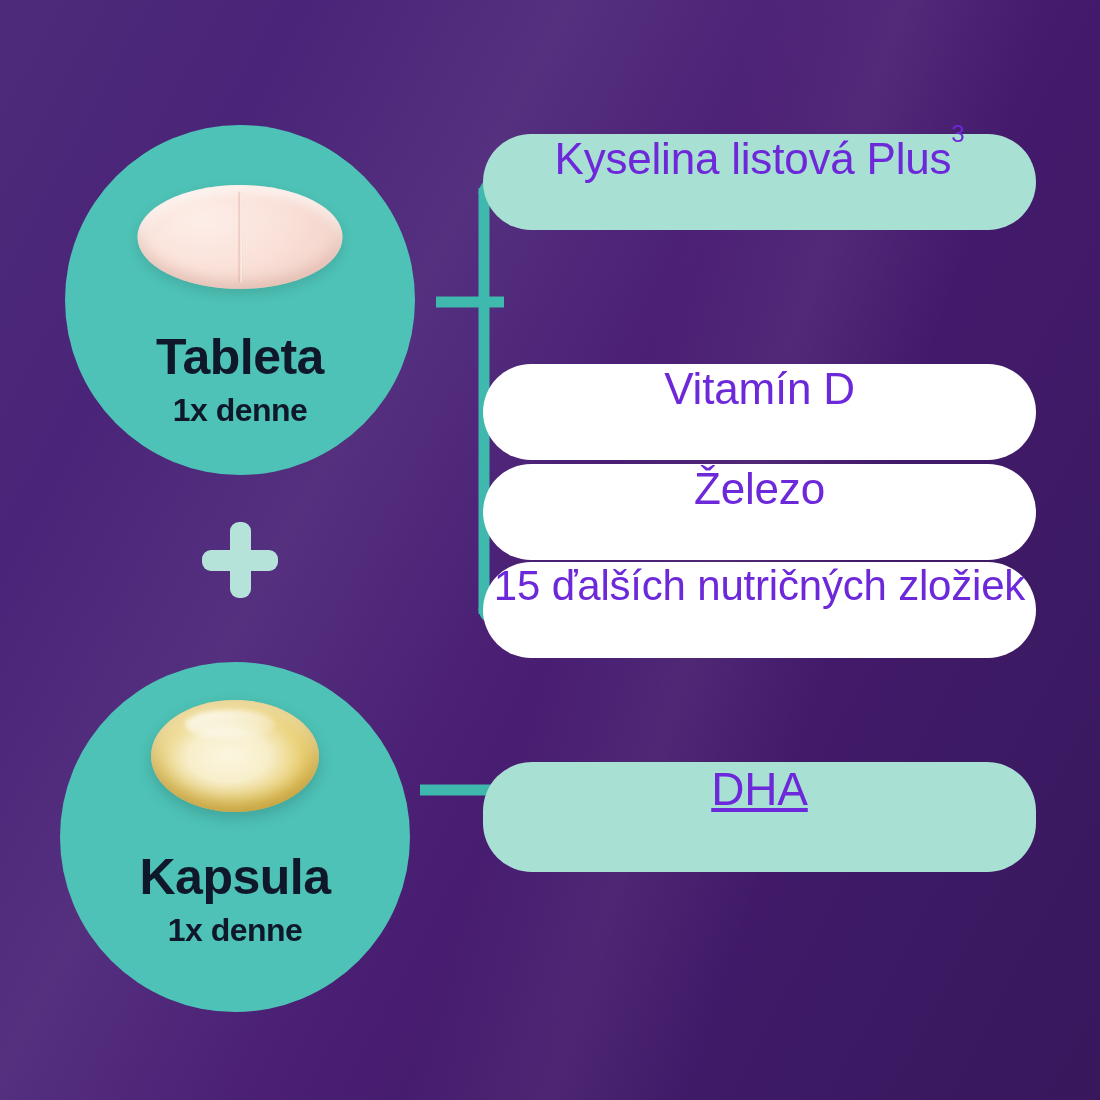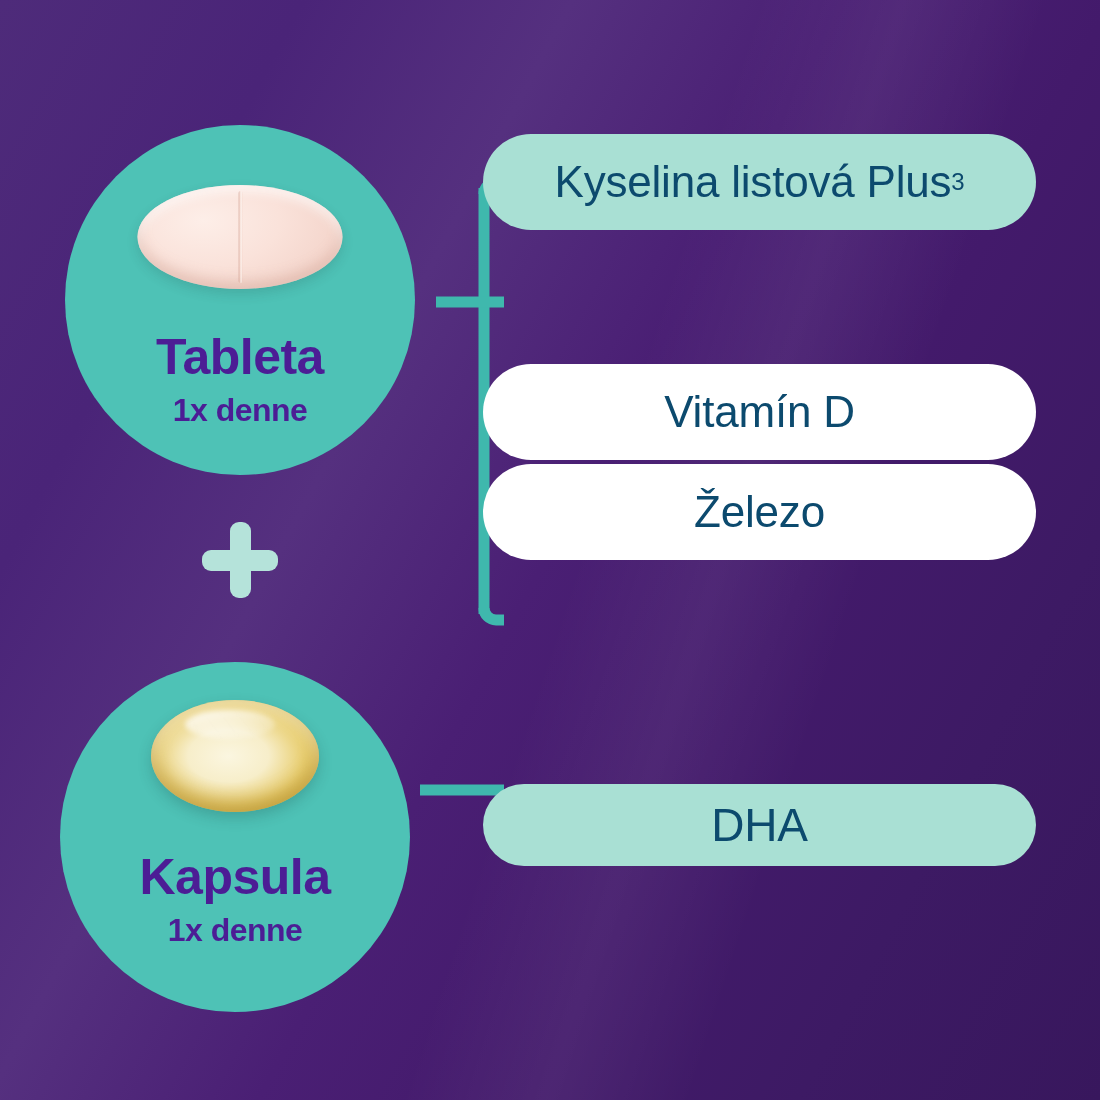--- a/index.html
+++ b/index.html
@@ -37,21 +37,21 @@
     background:#4ec2b6;
     display:flex;
     flex-direction:column;
     align-items:center;
     justify-content:flex-start;
   }
   #circle-tablet  { left:65px;  top:125px; }
   #circle-capsule { left:60px;  top:662px; }
 
   .dose-label {
-    color:#4c1d95;
+    color:#0f172a;
     font-weight:bold;
     letter-spacing:-0.5px;
     line-height:1;
     text-align:center;
   }
   .dose-title { font-size:50px; }
   .dose-sub   { font-size:32px; margin-top:12px; }
 
   #circle-tablet .dose-title  { margin-top:207px; }
   #circle-capsule .dose-title { margin-top:190px;text-align:center; }
@@ -125,38 +125,38 @@
   #connector-capsule { left:400px; top:770px; width:140px; height:40px; }
 
   
   .nutrient-pill {
     position:absolute;
     left:483px;
     width:553px;
     height:96px;
     border-radius:48px;
     display:flex;
-    align-items:center;
+    align-items:flex-start;
     justify-content:center;
-    color:#0c4a6e;
+    color:#6d28d9;
     font-size:44px;
     letter-spacing:-0.2px;
     white-space:nowrap;
   }
   .nutrient-pill.mint  { background:#a9e0d4; }
   .nutrient-pill.white { background:#ffffff; }
 
   .nutrient-pill sup { font-size:24px; vertical-align:super; line-height:0; }
 
   #pill-0 { top:134px; }
   #pill-1 { top:252px; }
   #pill-2 { top:364px; }
   #pill-3 { top:464px; }
   #pill-4 { top:562px; }
-  #pill-5 { top:784px; height:82px; border-radius:49px; }
+  #pill-5 { top:762px; height:110px; border-radius:49px;text-decoration:underline; }
 
   #pill-4 { font-size:42px; }
   #pill-5 { font-size:46px; }
 </style>
 </head>
 <body>
 
 <div id="stage">
 
   <div class="dose-circle" id="circle-tablet">
@@ -210,18 +210,21 @@
 
 
   <div class="nutrient-pill white" id="pill-3">
     <span>Železo</span>
   </div>
 
   <div class="nutrient-pill white" id="pill-2">
     <span>Vitamín D</span>
   </div>
 
+  <div class="nutrient-pill white" id="pill-4">
+    <span>15 ďalších nutričných zložiek</span>
+  </div>
 
   <div class="nutrient-pill mint" id="pill-5">
     <span>DHA</span>
   </div>
 
 </div>
 
 </body></html>

